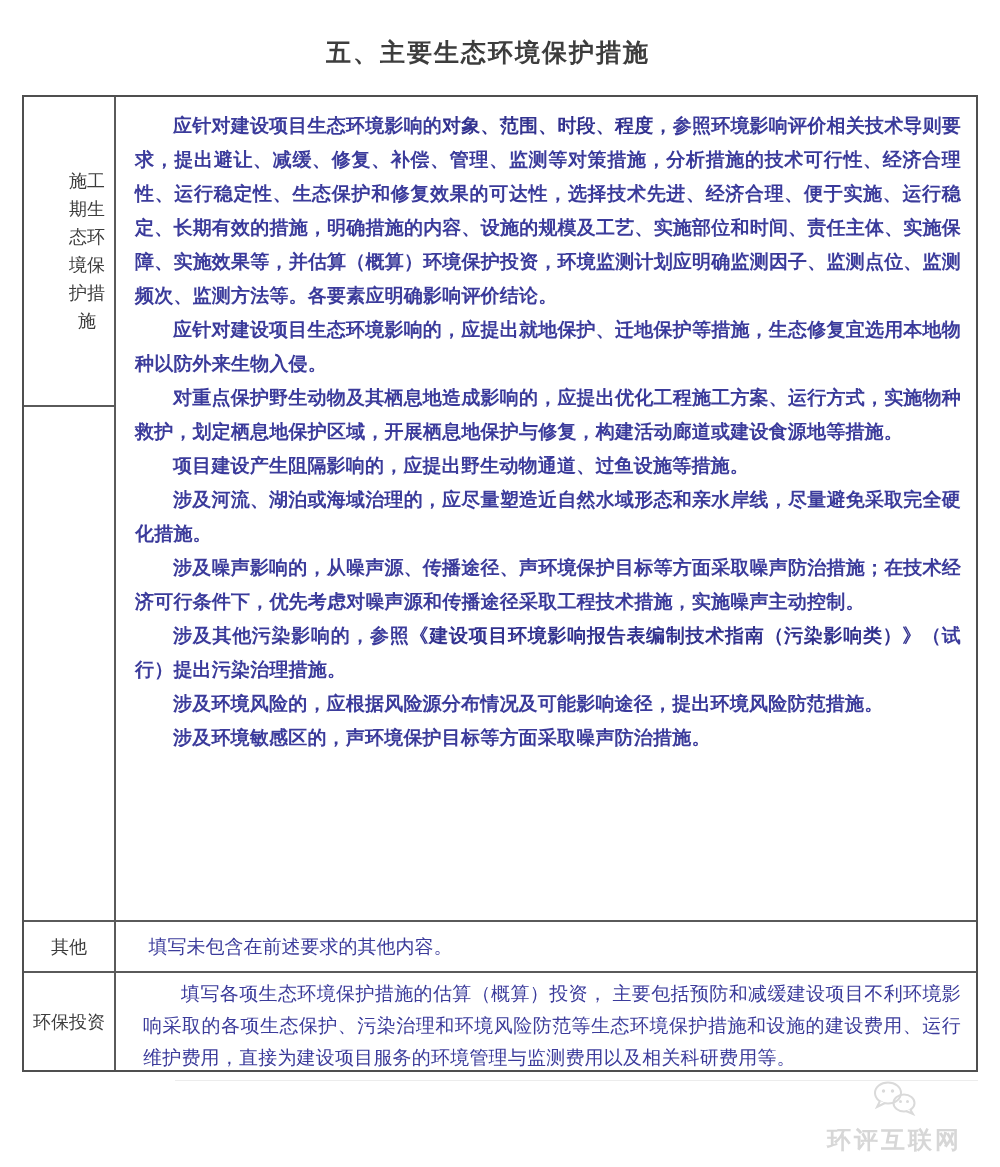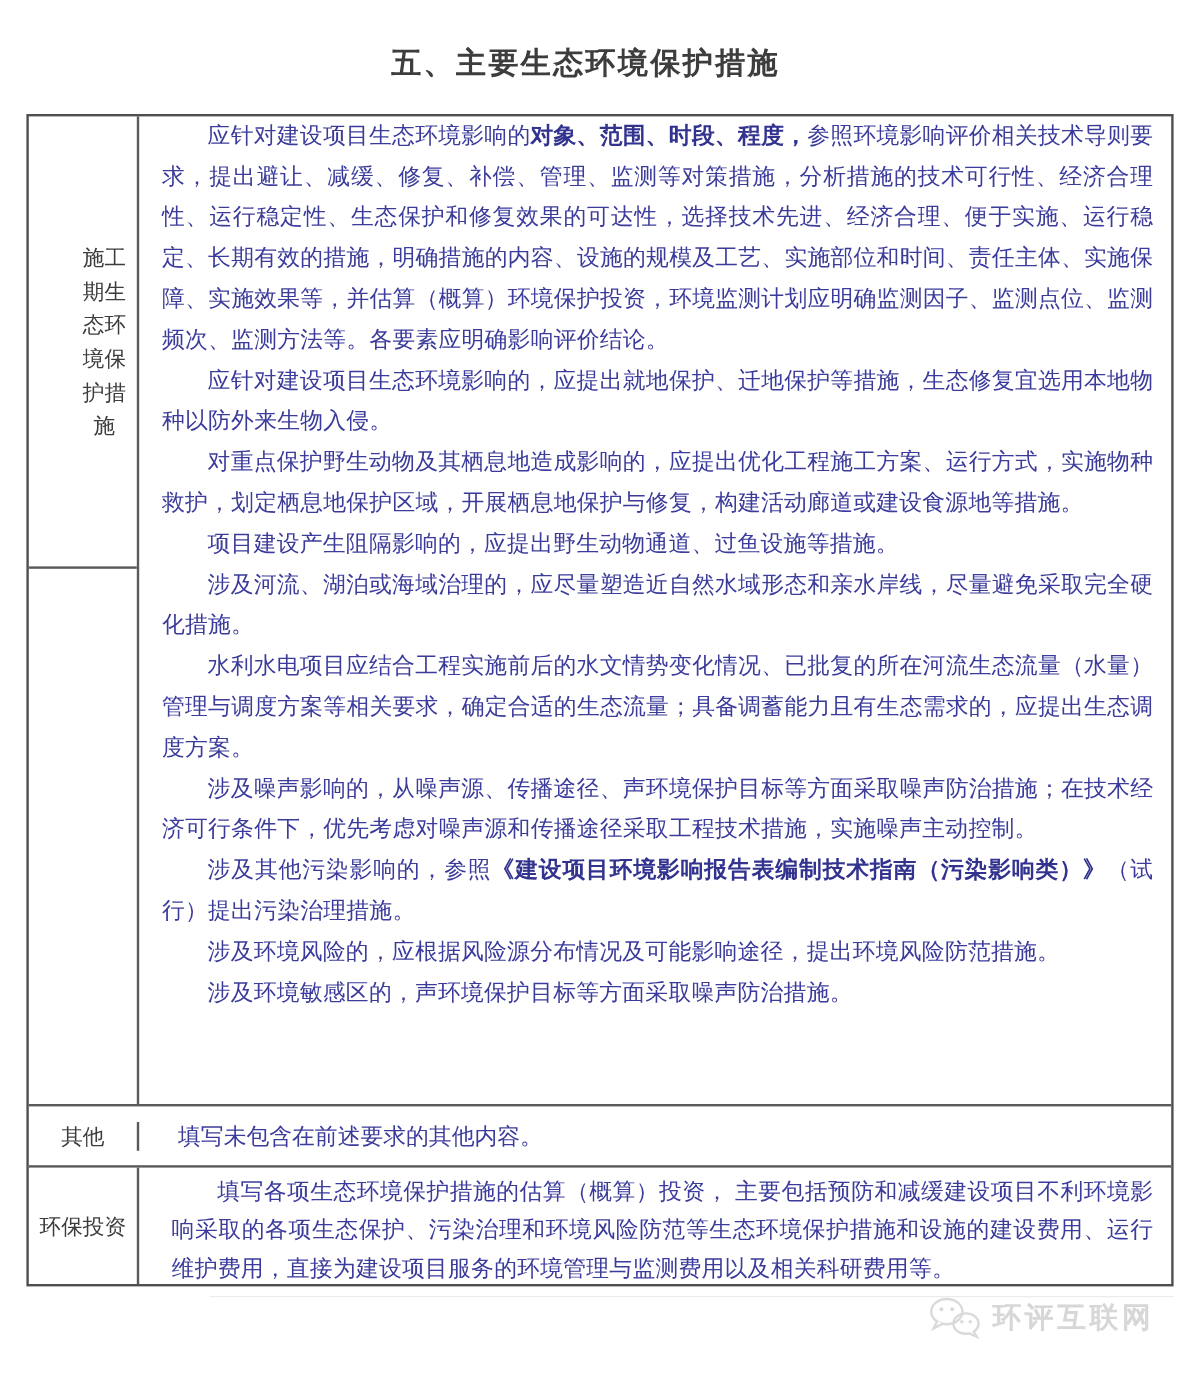--- a/index.html
+++ b/index.html
@@ -19,47 +19,48 @@
   }
   .measures-table{
     position:absolute;left:22px;top:95px;width:956px;height:977px;
     border:2px solid #4f4f4f;
     box-sizing:border-box;
     display:flex;flex-direction:column;
     background:#fff;
   }
   .row{display:flex;box-sizing:border-box;}
   .row-main{height:823px;}
-  .row-other{height:51px;border-top:2px solid #5a5a5a;align-items:center;}
+  .row-other{height:51px;border-top:2px solid #5a5a5a;}
   .row-invest{height:99px;border-top:2px solid #5a5a5a;flex:1;}
   .label-col{
     width:92px;min-width:92px;box-sizing:border-box;
     border-right:2px solid #5a5a5a;
     display:flex;flex-direction:column;
   }
   .label-cell{
     box-sizing:border-box;
     display:flex;align-items:center;justify-content:center;
     text-align:center;
     color:#3c3c3c;font-size:18px;line-height:28px;
     padding:0 8px;
   }
-  .label-top{height:377px;border-bottom:2px solid #5a5a5a;padding-left:44px;}
+  .label-top{height:310px;border-bottom:2px solid #5a5a5a;padding-left:44px;}
   .label-bottom{flex:1;}
   .label-simple{
     width:92px;min-width:92px;box-sizing:border-box;
     border-right:2px solid #5a5a5a;
     display:flex;align-items:center;justify-content:center;
     color:#3c3c3c;font-size:18px;text-align:center;line-height:24px;
     padding:0 6px;
   }
   .content-col{
     flex:1;box-sizing:border-box;
-    padding:0 15px 0 19px;
+    padding:12px 15px 0 19px;
     overflow:hidden;
+    font-weight:bold;
   }
   .para{
     margin:0;
     color:#3b3b9b;
     font-size:19px;line-height:34px;
     text-align:justify;
     text-indent:2em;
     letter-spacing:0.2px;
   }
   .para b{color:#32328f;}
@@ -80,20 +81,21 @@
     position:absolute;left:175px;top:1080px;width:803px;height:1px;
     background:#ececec;
   }
   .watermark{
     position:absolute;right:38px;top:1080px;
     display:flex;align-items:center;gap:8px;
     color:#d7d7d7;
     font-family:Liberation Sans, sans-serif;
     font-size:24px;font-weight:bold;
     letter-spacing:3px;
+    flex-direction:column;
   }
   .wechat-icon{display:inline-flex;}
 </style>
 </head>
 <body>
 
 <div class="page">
 
   <h1 class="doc-title">五、主要生态环境保护措施</h1>
 
@@ -104,21 +106,20 @@
         <div class="label-cell label-top">
           <span>施工期生态环境保护措施</span>
         </div>
       </div>
       <div class="content-col" id="main-content">
           <p class="para"><span>应针对建设项目生态环境影响的</span><b>对象、范围、时段、程度，</b><span>参照环境影响评价相关技术导则要求，提出避让、减缓、修复、补偿、管理、监测等对策措施，分析措施的技术可行性、经济合理性、运行稳定性、生态保护和修复效果的可达性，选择技术先进、经济合理、便于实施、运行稳定、长期有效的措施，明确措施的内容、设施的规模及工艺、实施部位和时间、责任主体、实施保障、实施效果等，并估算（概算）环境保护投资，环境监测计划应明确监测因子、监测点位、监测频次、监测方法等。各要素应明确影响评价结论。</span></p>
           <p class="para"><span>应针对建设项目生态环境影响的，应提出就地保护、迁地保护等措施，生态修复宜选用本地物种以防外来生物入侵。</span></p>
           <p class="para"><span>对重点保护野生动物及其栖息地造成影响的，应提出优化工程施工方案、运行方式，实施物种救护，划定栖息地保护区域，开展栖息地保护与修复，构建活动廊道或建设食源地等措施。</span></p>
           <p class="para"><span>项目建设产生阻隔影响的，应提出野生动物通道、过鱼设施等措施。</span></p>
           <p class="para"><span>涉及河流、湖泊或海域治理的，应尽量塑造近自然水域形态和亲水岸线，尽量避免采取完全硬化措施。</span></p>
-          <p class="para"><span>水利水电项目应结合工程实施前后的水文情势变化情况、已批复的所在河流生态流量（水量）管理与调度方案等相关要求，确定合适的生态流量；具备调蓄能力且有生态需求的，应提出生态调度方案。</span></p>
           <p class="para"><span>涉及噪声影响的，从噪声源、传播途径、声环境保护目标等方面采取噪声防治措施；在技术经济可行条件下，优先考虑对噪声源和传播途径采取工程技术措施，实施噪声主动控制。</span></p>
           <p class="para"><span>涉及其他污染影响的，参照</span><b>《建设项目环境影响报告表编制技术指南（污染影响类）》</b><span>（试行）提出污染治理措施。</span></p>
           <p class="para"><span>涉及环境风险的，应根据风险源分布情况及可能影响途径，提出环境风险防范措施。</span></p>
           <p class="para"><span>涉及环境敏感区的，声环境保护目标等方面采取噪声防治措施。</span></p>
         </div>
     </div>
 
     <div class="row row-other">
       <div class="label-simple">其他</div>
       <div class="content-other">

